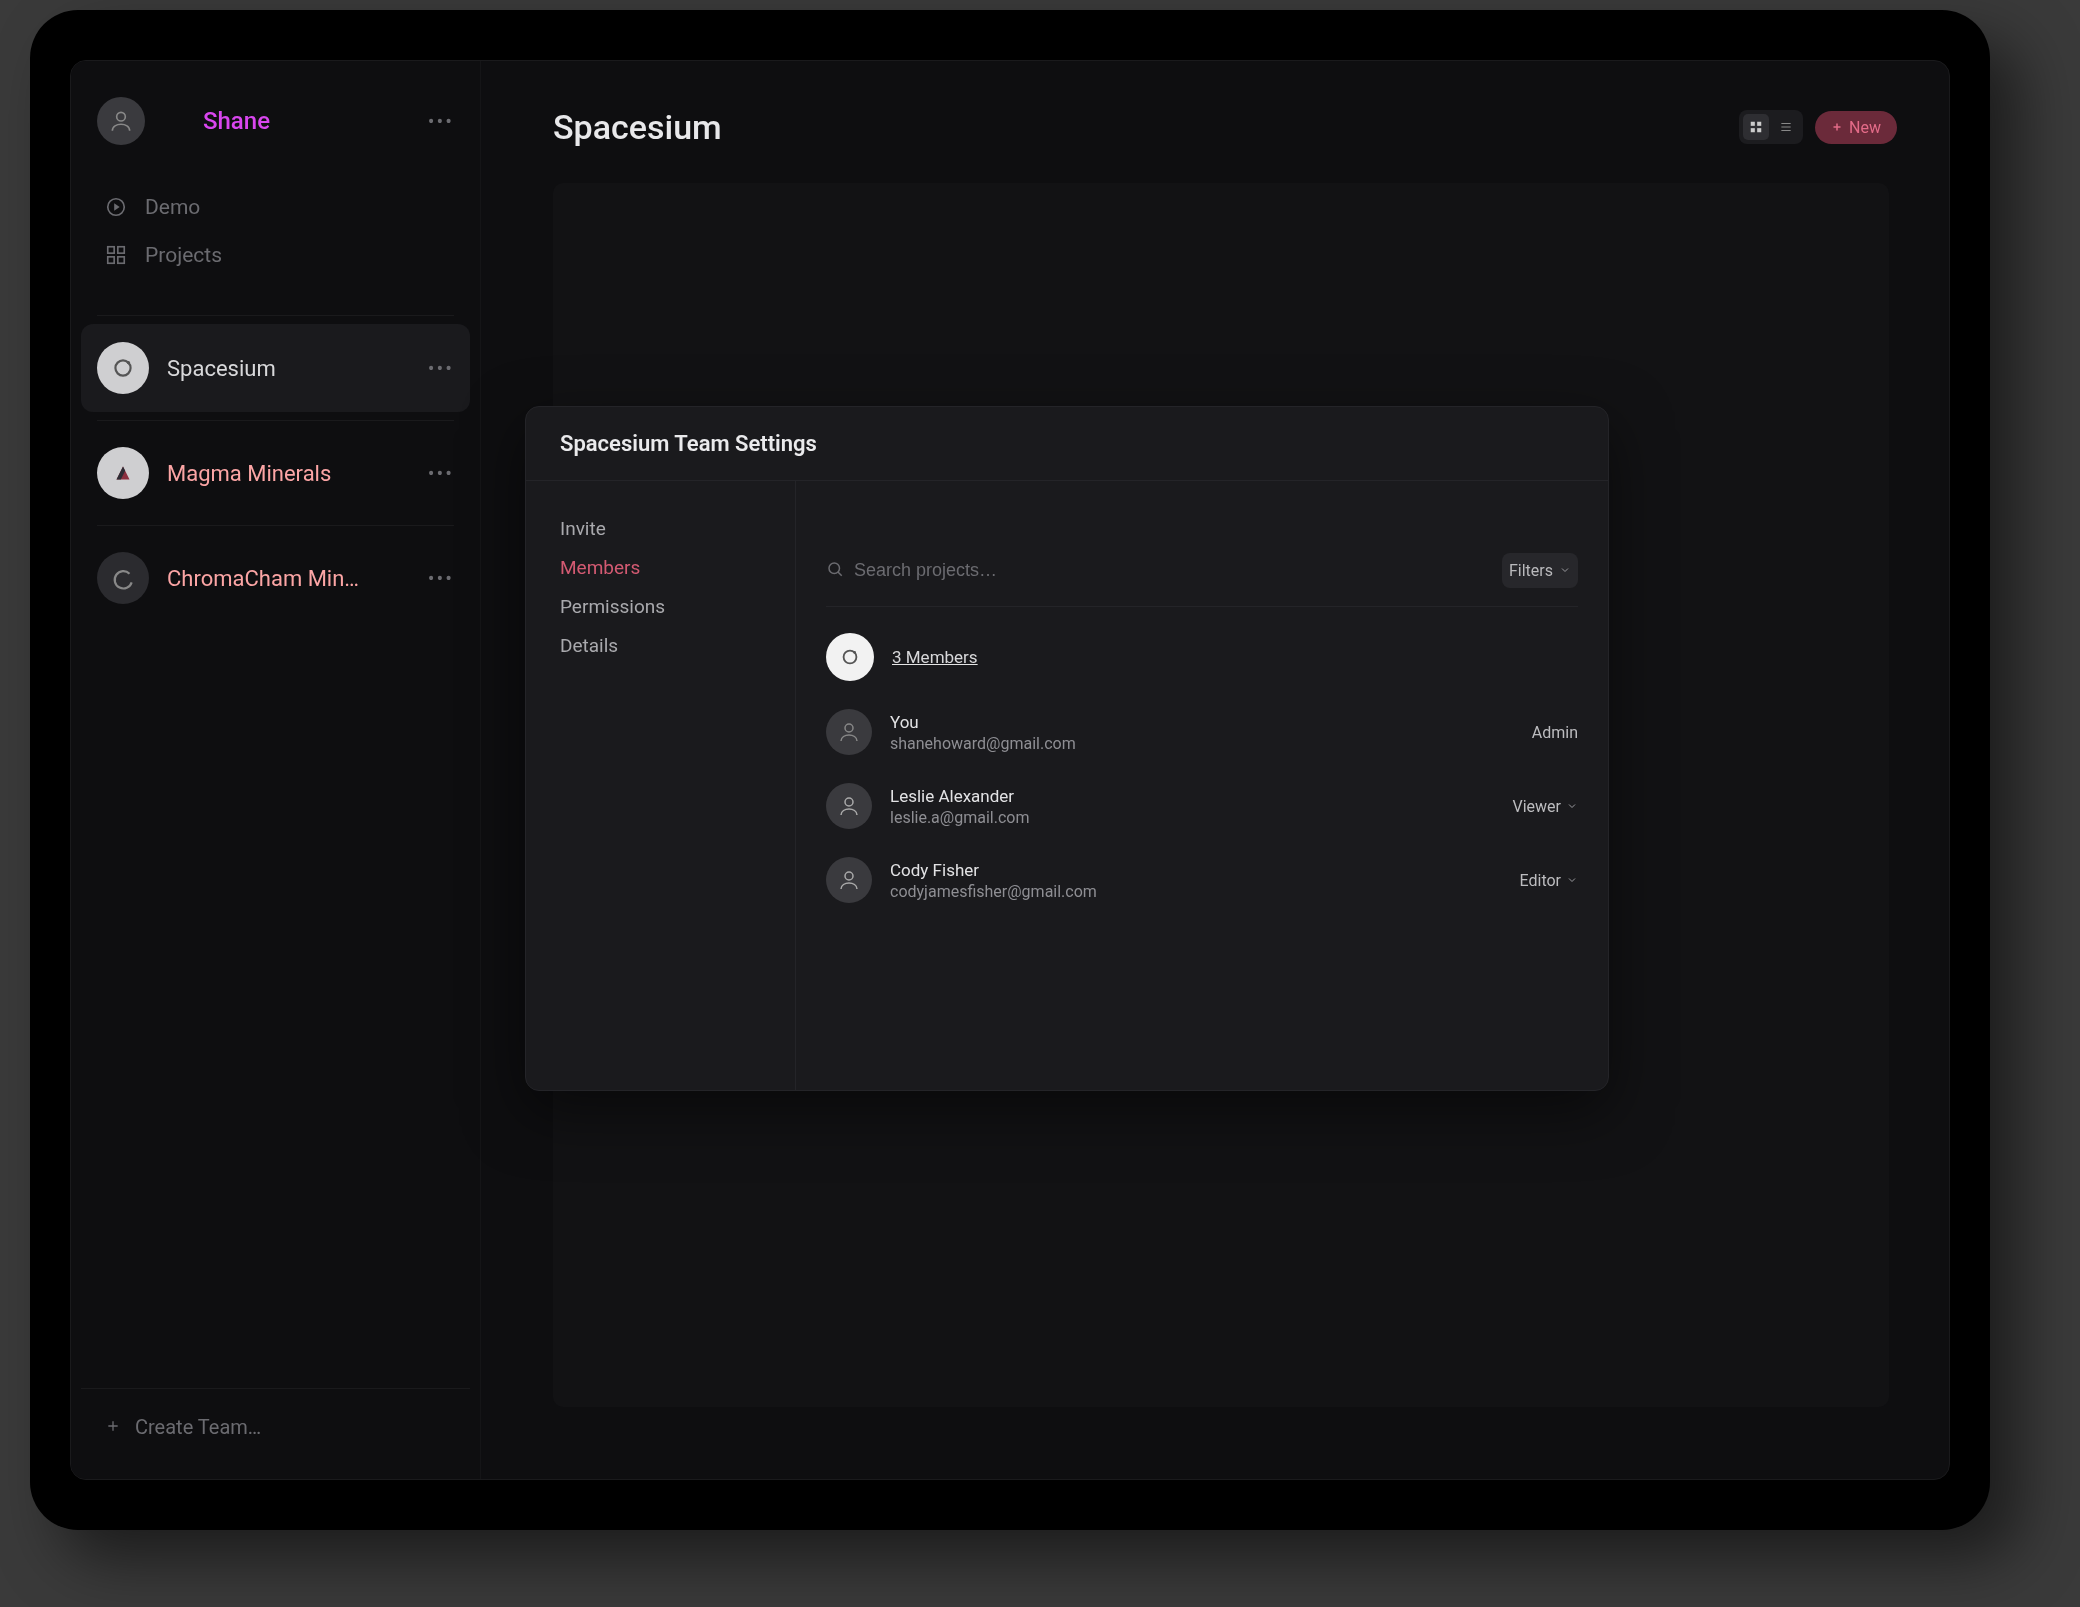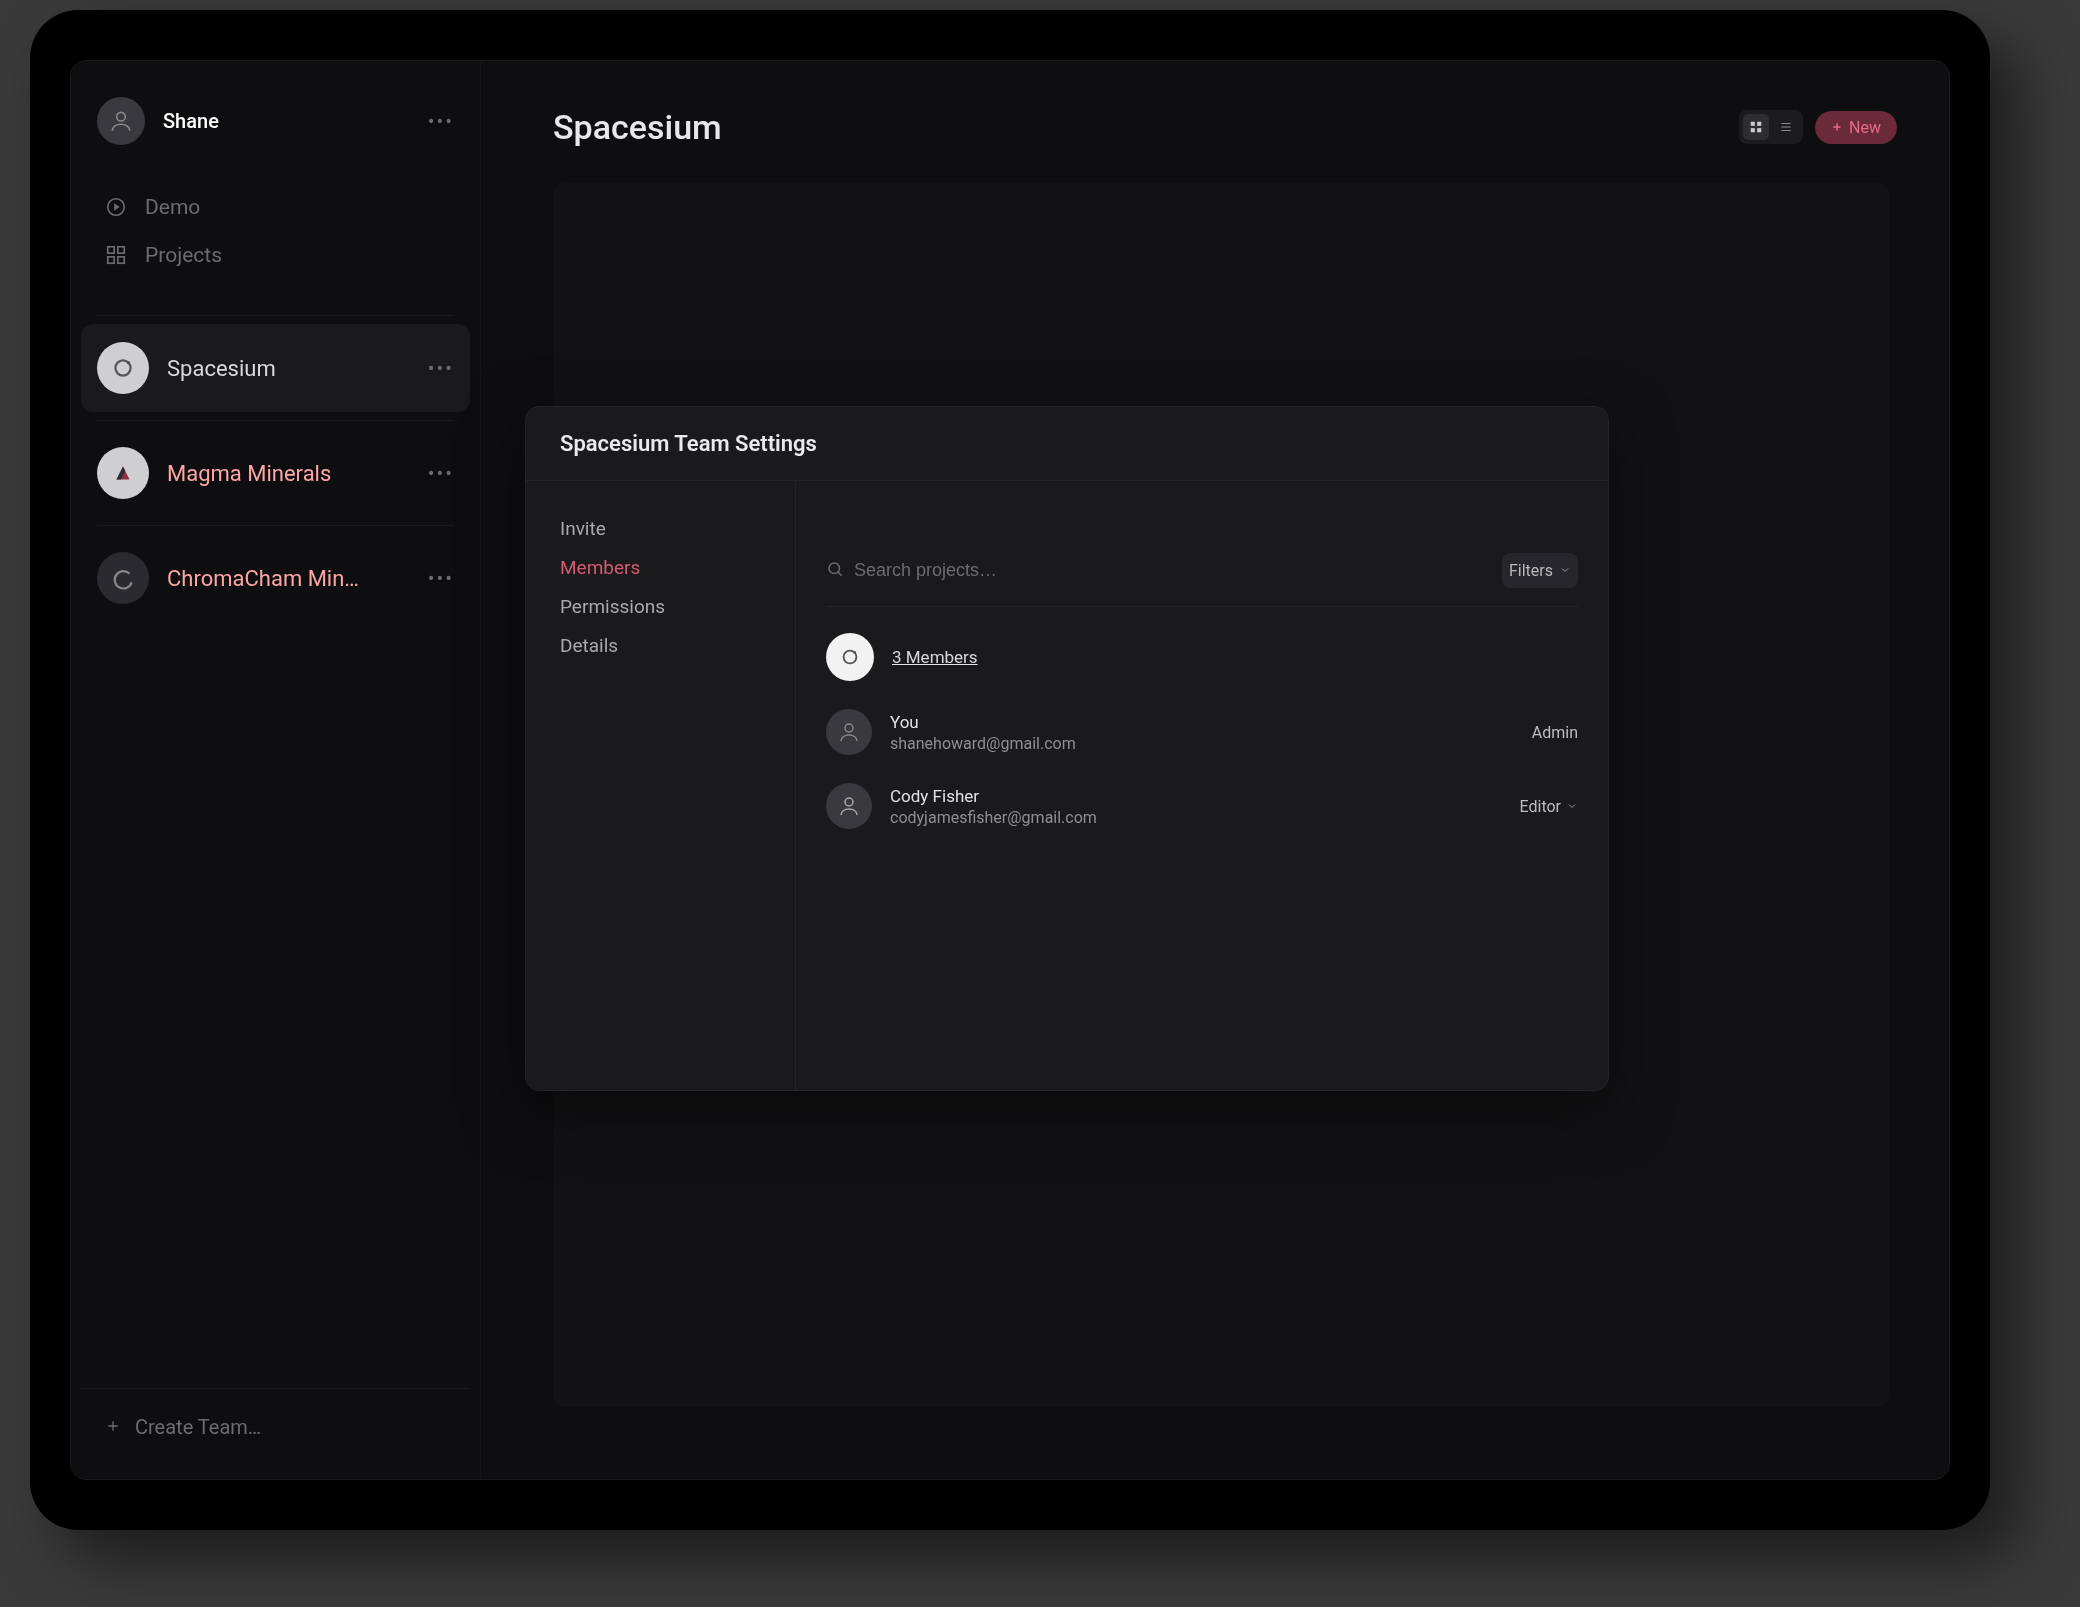--- a/index.html
+++ b/index.html
@@ -50,24 +50,25 @@
     width: 48px; height: 48px;
     border-radius: 50%;
     background: #3a3a3e;
     display: flex;
     align-items: center;
     justify-content: center;
     flex-shrink: 0;
   }
   .avatar svg, .team-avatar svg { width: 26px; height: 26px; }
   .user-name {
-    font-size: 20px;
-    color: #ffffff;
+    font-size: 24px;
+    color: #d946ef;
     font-weight: 500;
     flex: 1;
+    margin-left: 40px;
   }
   .more-dots {
     color: #6b6b70;
     font-size: 20px;
     letter-spacing: 2px;
     cursor: pointer;
   }
 
   .nav-list {
     margin-top: 26px;
@@ -481,20 +482,40 @@
               </div>
               <div class="member-info">
                 <div class="member-name">You</div>
                 <div class="member-email">shanehoward@gmail.com</div>
               </div>
               <div class="role nodrop">
                 <span>Admin</span>
               </div>
             </div>
 
+            <div class="member-row">
+              <div class="member-avatar">
+                <svg width="24" height="24" viewBox="0 0 24 24" fill="none" stroke="#aaa" stroke-width="1.5">
+                    <circle cx="12" cy="8" r="4"></circle>
+                    <path d="M4 21c0-4 4-6 8-6s8 2 8 6"></path>
+                  </svg>
+              </div>
+              <div class="member-info">
+                <div class="member-name">Leslie Alexander</div>
+                <div class="member-email">leslie.a@gmail.com</div>
+              </div>
+              <div class="role">
+                <span>Viewer</span>
+                <span class="chev">
+                  <svg viewBox="0 0 24 24" fill="none" stroke-width="2">
+                      <path d="M6 9l6 6 6-6"></path>
+                    </svg>
+                </span>
+              </div>
+            </div>
 
             <div class="member-row">
               <div class="member-avatar">
                 <svg width="24" height="24" viewBox="0 0 24 24" fill="none" stroke="#aaa" stroke-width="1.5">
                     <circle cx="12" cy="8" r="4"></circle>
                     <path d="M4 21c0-4 4-6 8-6s8 2 8 6"></path>
                   </svg>
               </div>
               <div class="member-info">
                 <div class="member-name">Cody Fisher</div>

